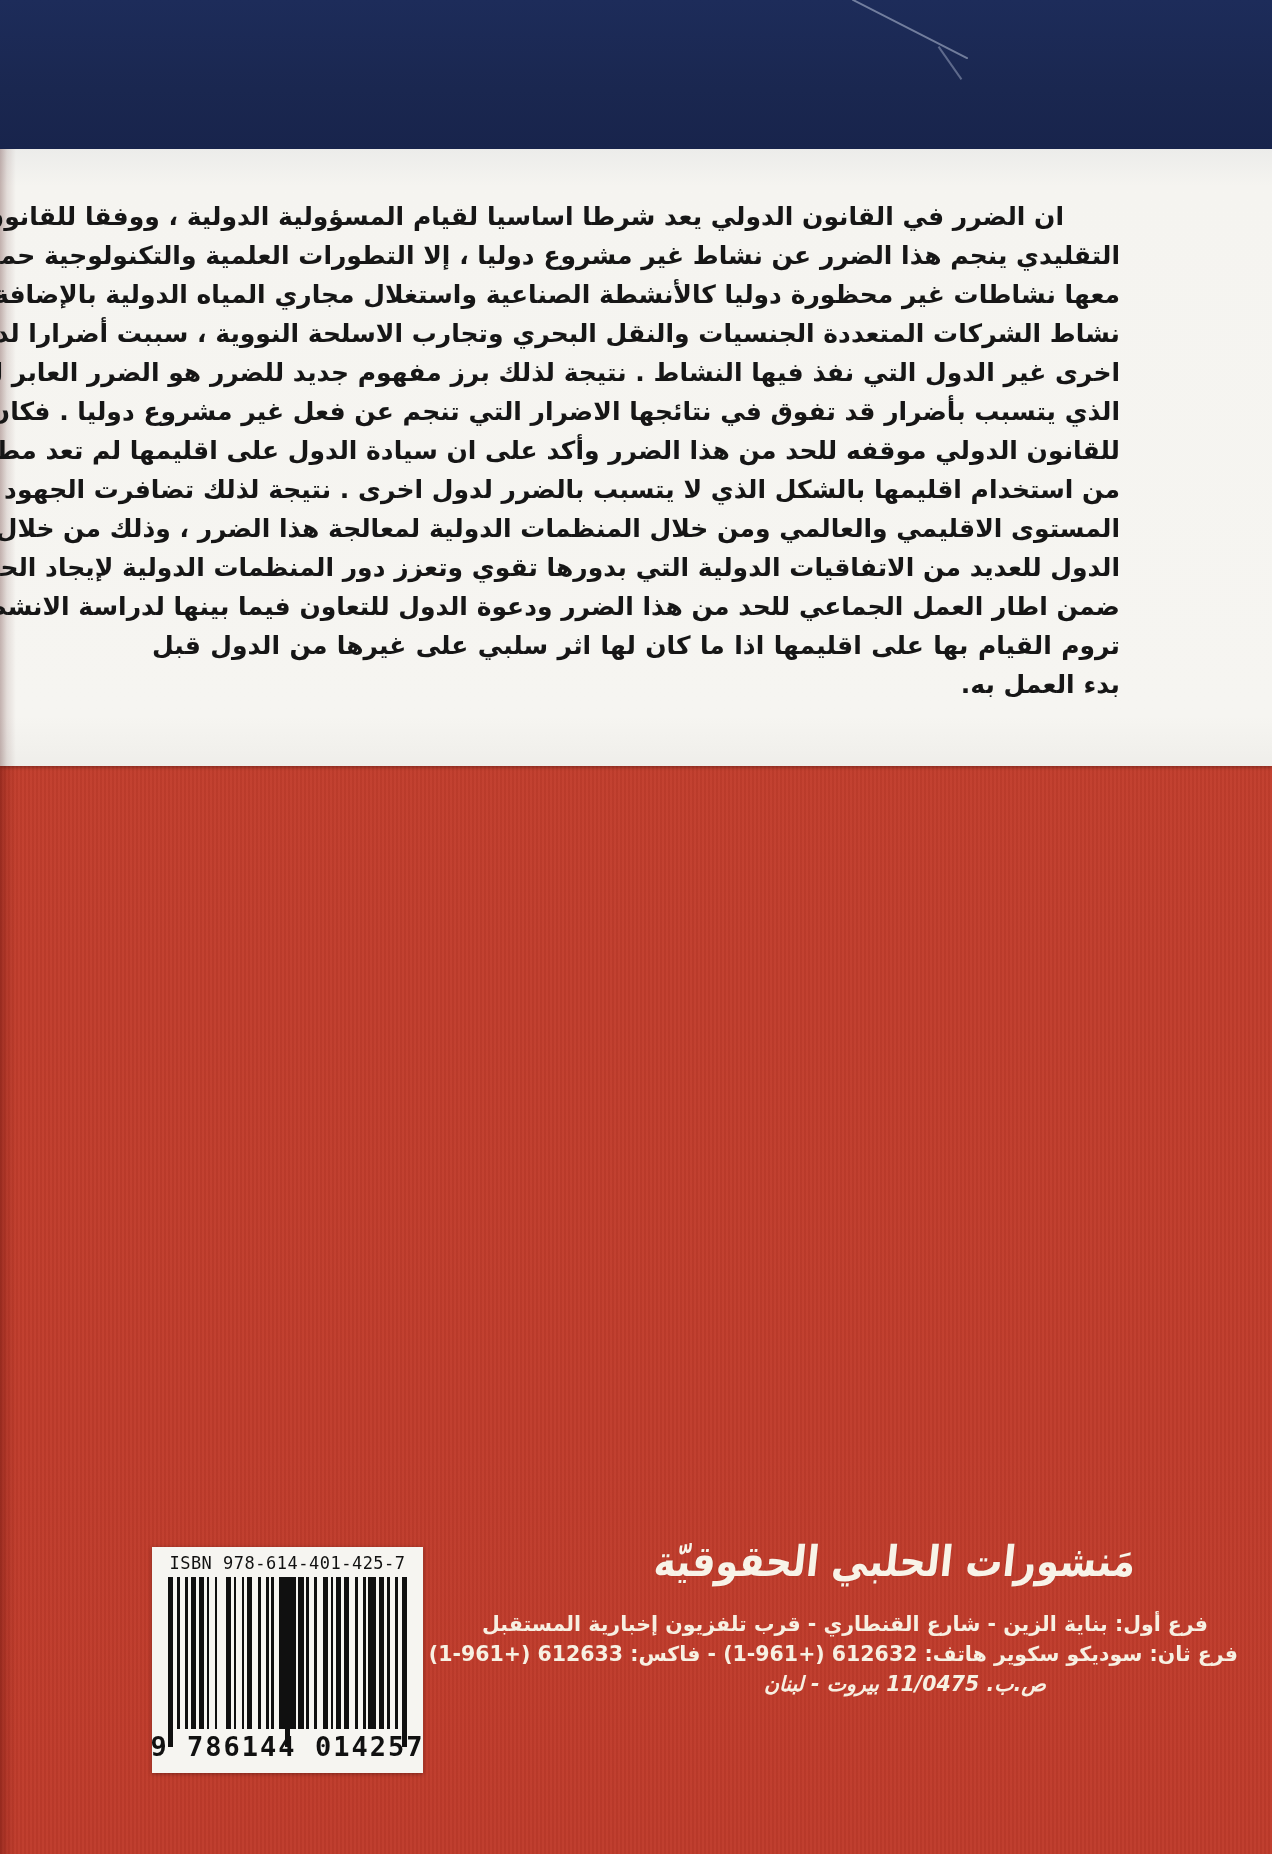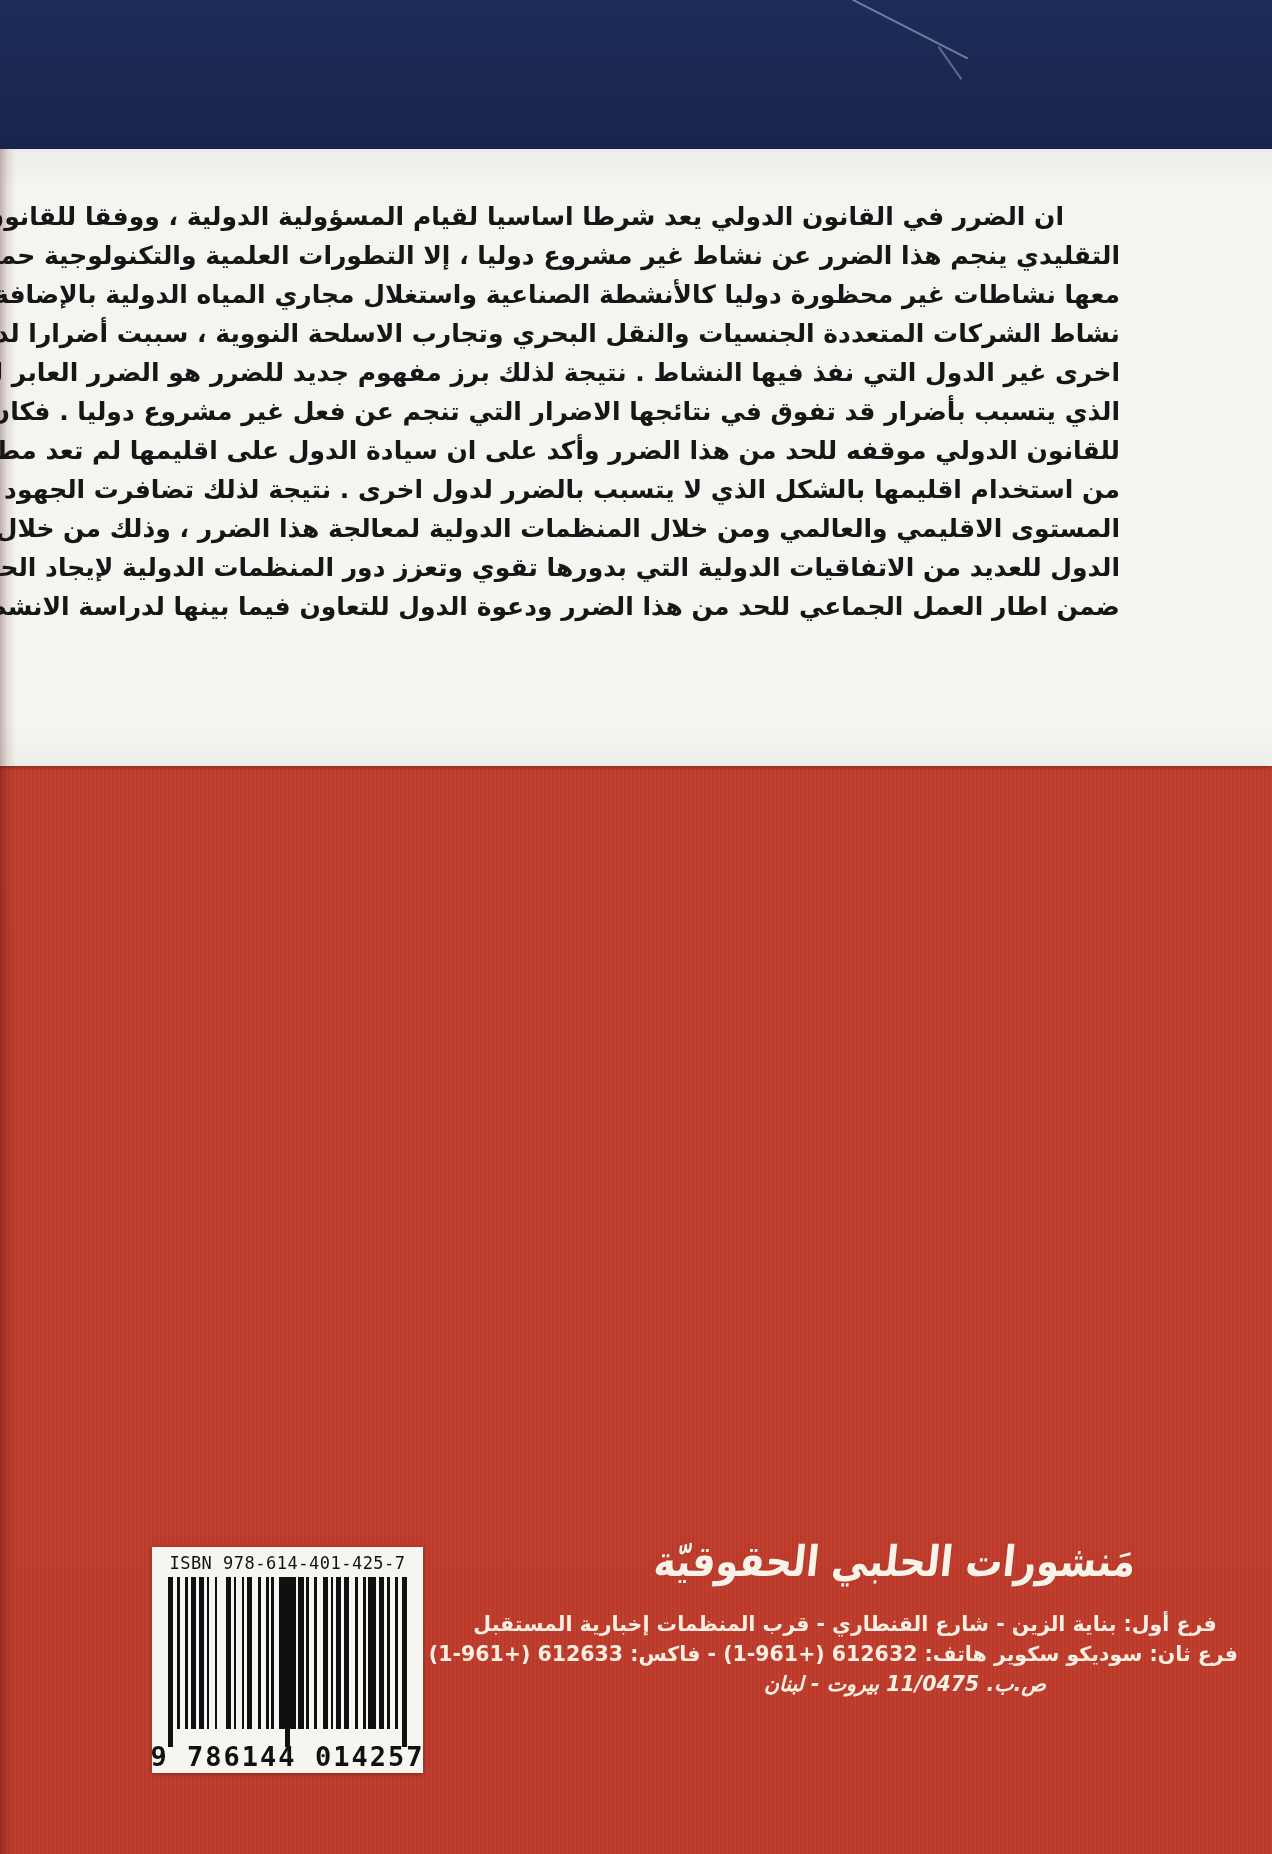--- a/index.html
+++ b/index.html
@@ -79,21 +79,21 @@
   .bars span{height:100%;}
   .bars span.b{background:#101010;}
   .guard{
     position:absolute;top:0;width:5px;height:170px;background:#101010;
   }
   .guard.g1{left:2px;}
   .guard.g2{left:119px;}
   .guard.g3{right:2px;}
   .isbn-digits{
     position:relative;
-    margin-top:12px;
+    margin-top:2px;
     font-family:"DejaVu Sans Mono","Liberation Mono",monospace;
     font-size:27px;font-weight:bold;color:#111;
     letter-spacing:2px;white-space:nowrap;
     direction:ltr;
   }
 
   
   .publisher{
     position:absolute;left:452px;top:1540px;width:786px;
     text-align:center;color:#f6efe1;
@@ -146,20 +146,21 @@
     <div class="syn-line">التقليدي ينجم هذا الضرر عن نشاط غير مشروع دوليا ، إلا التطورات العلمية والتكنولوجية حملت</div>
     <div class="syn-line">معها نشاطات غير محظورة دوليا كالأنشطة الصناعية واستغلال مجاري المياه الدولية بالإضافة الى</div>
     <div class="syn-line">نشاط الشركات المتعددة الجنسيات والنقل البحري وتجارب الاسلحة النووية ، سببت أضرارا لدول</div>
     <div class="syn-line">اخرى غير الدول التي نفذ فيها النشاط . نتيجة لذلك برز مفهوم جديد للضرر هو الضرر العابر للحدود</div>
     <div class="syn-line">الذي يتسبب بأضرار قد تفوق في نتائجها الاضرار التي تنجم عن فعل غير مشروع دوليا . فكان</div>
     <div class="syn-line">للقانون الدولي موقفه للحد من هذا الضرر وأكد على ان سيادة الدول على اقليمها لم تعد مطلقة فلا بد</div>
     <div class="syn-line">من استخدام اقليمها بالشكل الذي لا يتسبب بالضرر لدول اخرى . نتيجة لذلك تضافرت الجهود على</div>
     <div class="syn-line">المستوى الاقليمي والعالمي ومن خلال المنظمات الدولية لمعالجة هذا الضرر ، وذلك من خلال عقد</div>
     <div class="syn-line">الدول للعديد من الاتفاقيات الدولية التي بدورها تقوي وتعزز دور المنظمات الدولية لإيجاد الحلول</div>
     <div class="syn-line">ضمن اطار العمل الجماعي للحد من هذا الضرر ودعوة الدول للتعاون فيما بينها لدراسة الانشطة التي</div>
+    <div class="syn-line last">تروم القيام بها على اقليمها اذا ما كان لها اثر سلبي على غيرها من الدول قبل بدء العمل به.</div>
   </div>
 
   <div class="isbn-box">
     <div class="isbn-label">ISBN 978-614-401-425-7</div>
     <div class="bars-wrap">
       <div class="bars" id="barcode-bars">
           <span class="b" style="width: 2.7px;"></span>
           <span style="width: 5.4px;"></span>
           <span class="b" style="width: 2.7px;"></span>
           <span style="width: 2.7px;"></span>
@@ -217,18 +218,18 @@
         </div>
       <div class="guard g1"></div>
       <div class="guard g2"></div>
       <div class="guard g3"></div>
     </div>
     <div class="isbn-digits">9 786144 014257</div>
   </div>
 
   <div class="publisher">
     <div class="pub-logo">مَنشورات الحلبي الحقوقيّة</div>
-    <div class="pub-line">فرع أول: بناية الزين - شارع القنطاري - قرب المنظمات إخبارية المستقبل</div>
+    <div class="pub-line">فرع أول: بناية الزين - شارع القنطاري - قرب تلفزيون إخبارية المستقبل</div>
     <div class="pub-line">فرع ثان: سوديكو سكوير هاتف: 612632 (+961-1) - فاكس: 612633 (+961-1)</div>
     <div class="pub-line pobox">ص.ب. 11/0475 بيروت - لبنان</div>
   </div>
 
 </div>
 
 </body></html>

